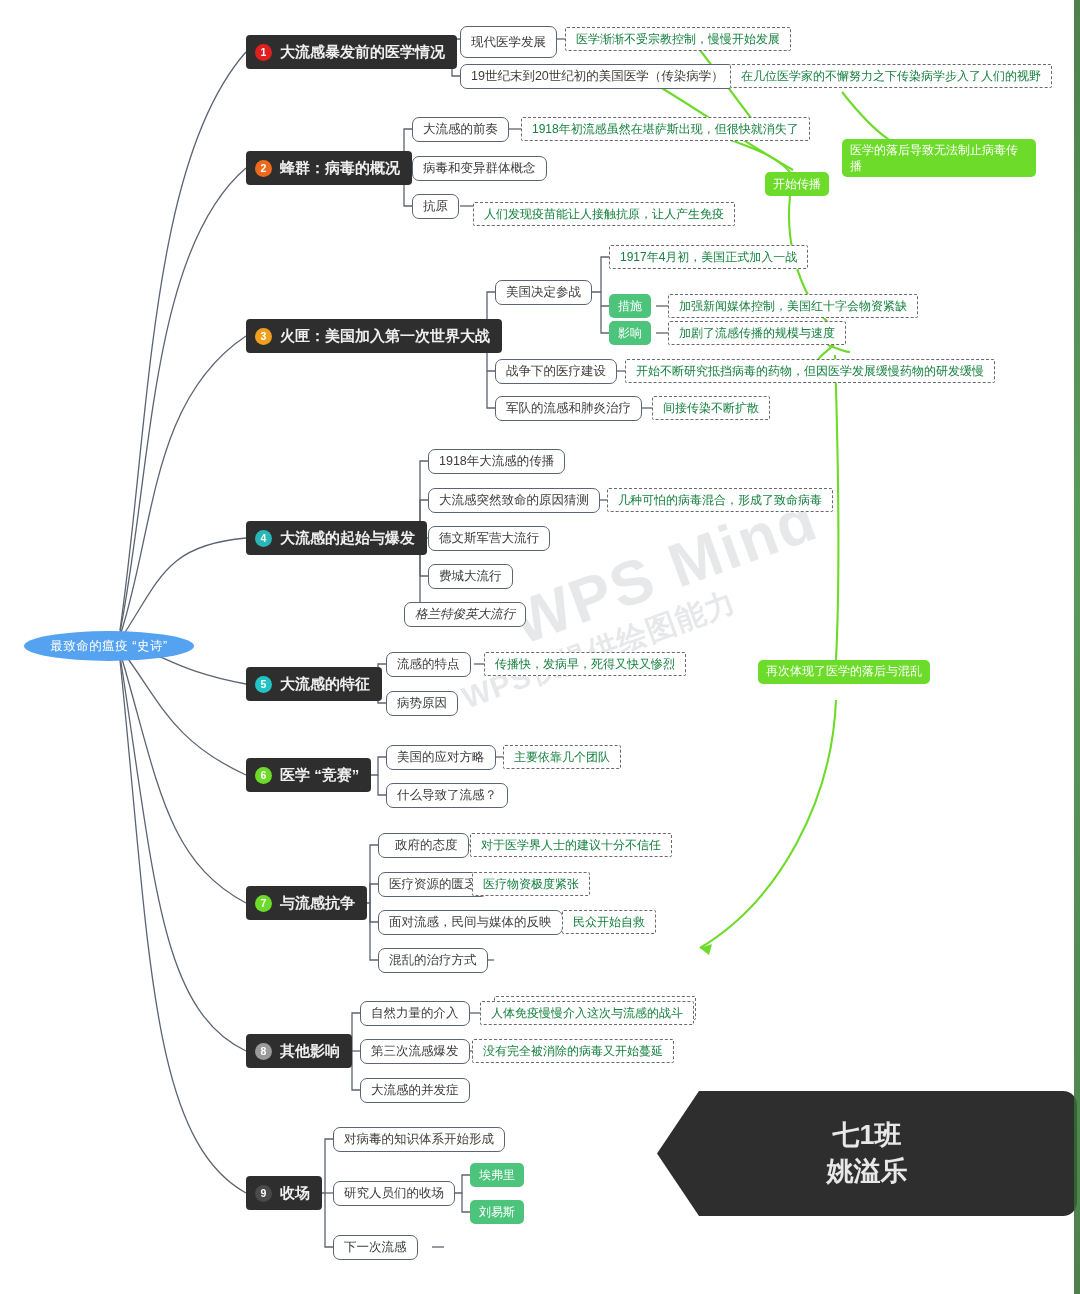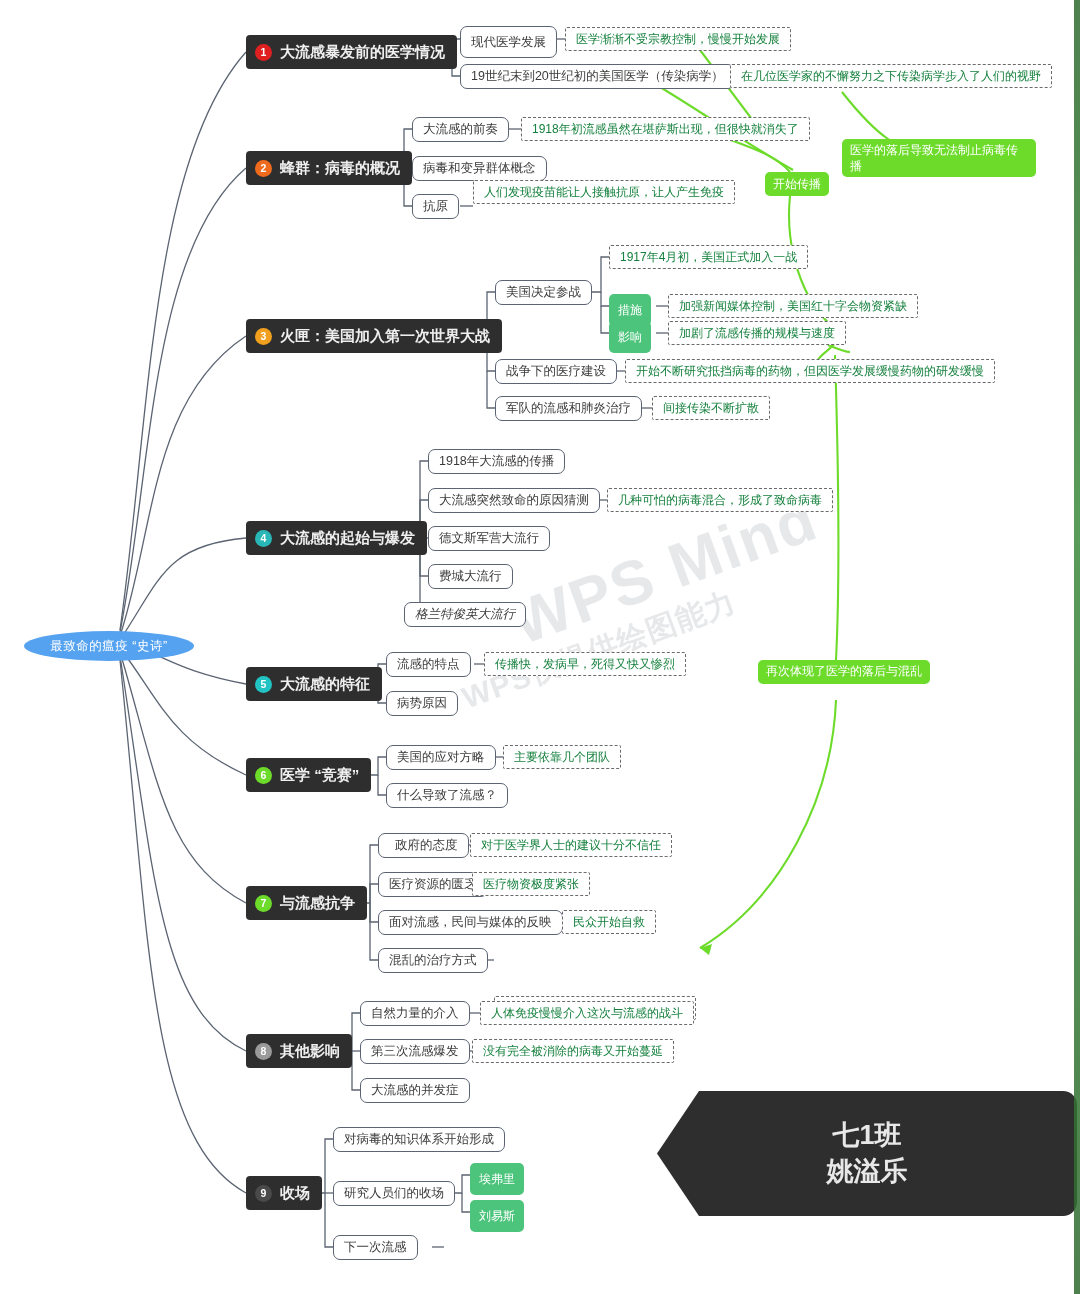--- a/index.html
+++ b/index.html
@@ -39,21 +39,21 @@
 
   
   .lvl3{
     background:#fff;border:1.6px dashed #6a6a6a;border-radius:2px;
     color:#15803d;font-size:12px;padding:0 10px;white-space:nowrap;
   }
 
   
   .chip{
     background:#4cc47c;color:#fff;border-radius:5px;font-size:12px;
-    padding:16px 9px;white-space:nowrap;justify-content:center;
+    padding:8px 9px;white-space:nowrap;justify-content:center;
   }
   
   .callout{
     background:#6ddb2a;color:#fff;border-radius:5px;font-size:12px;
     padding:3px 8px;line-height:1.35;white-space:normal;align-items:flex-start;
   }
 
   
   .signature{
     position:absolute;background:#2e2e2e;color:#e8e8e8;
@@ -196,21 +196,21 @@
   </div>
   <div class="node lvl3" style="left:521px;top:117px;height:24px;">
     <span>1918年初流感虽然在堪萨斯出现，但很快就消失了</span>
   </div>
   <div class="node lvl2" style="left:412px;top:156px;height:25px;">
     <span>病毒和变异群体概念</span>
   </div>
   <div class="node lvl2" style="left:412px;top:194px;height:25px;">
     <span>抗原</span>
   </div>
-  <div class="node lvl3" style="left:473px;top:180px;height:24px;">
+  <div class="node lvl3" style="left:473px;top:202px;height:24px;">
     <span>人们发现疫苗能让人接触抗原，让人产生免疫</span>
   </div>
 
   <div class="node lvl1" style="left:246px;top:319px;height:34px;">
     <span class="badge" style="background:#f0a01e">3</span>
     <span>火匣：美国加入第一次世界大战</span>
   </div>
   <div class="node lvl2" style="left:495px;top:280px;height:25px;">
     <span>美国决定参战</span>
   </div>

